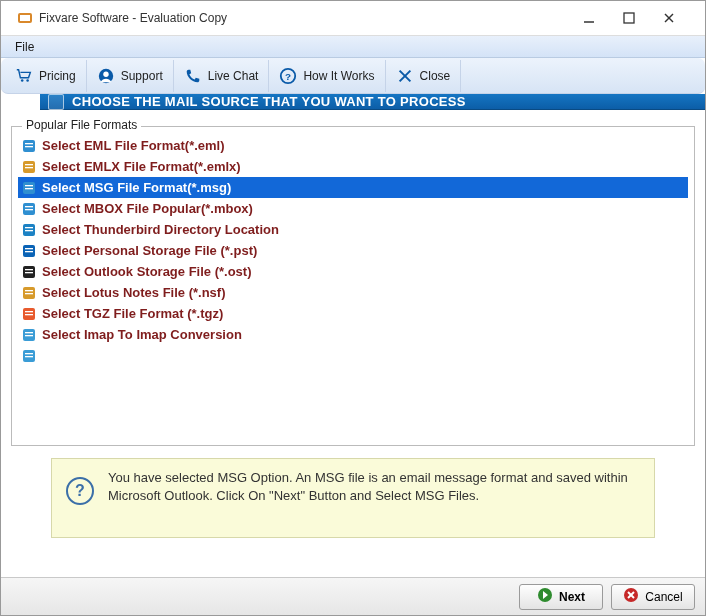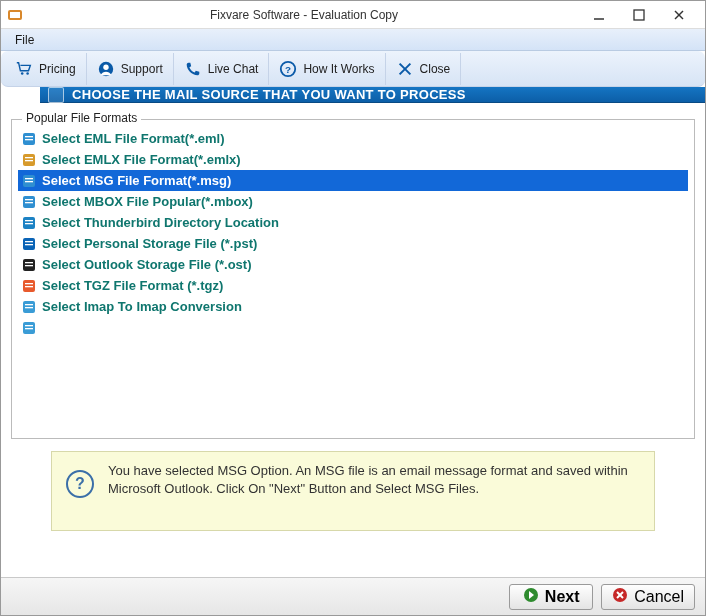--- a/index.html
+++ b/index.html
@@ -1,42 +1,42 @@
 <!DOCTYPE html>
 <html><head>
 <meta charset="utf-8">
 <style>
   * { box-sizing: border-box; margin: 0; padding: 0; }
   body { font-family: "Segoe UI", Tahoma, sans-serif; font-size: 12px; background: #fff; }
   .window { width: 706px; height: 616px; border: 1px solid #999; display: flex; flex-direction: column; background: #fff; }
-  .titlebar { height: 28px; display: flex; align-items: center; padding: 0 6px; background: #fff; border-bottom: 1px solid #ddd; text-align: center; }
+  .titlebar { height: 35px; display: flex; align-items: center; padding: 0 16px; background: #fff; border-bottom: 1px solid #ddd; }
   .titlebar .app-icon { width: 16px; height: 16px; margin-right: 6px; }
   .titlebar .title { flex: 1; font-size: 12px; color: #333; }
   .winbtn { width: 40px; height: 26px; display: flex; align-items: center; justify-content: center; color: #333; }
   .menubar { height: 22px; background: linear-gradient(#e8f0fb, #d4e3f7); border-bottom: 1px solid #b9cbe2; display: flex; align-items: center; padding: 0 6px; }
   .menubar .menu-item { padding: 2px 8px; font-size: 12px; color: #1a1a1a; }
   .toolbar { height: 36px; background: linear-gradient(#ecf3fc, #d7e4f5); border-bottom: 1px solid #c5d3e8; display: flex; align-items: center; padding: 0 4px; border-radius: 7px; }
   .tool-btn { display: flex; align-items: center; height: 32px; padding: 0 10px; border-right: 1px solid #c5d3e8; font-size: 12px; color: #222; gap: 6px; }
   .tool-btn .icon { width: 18px; height: 18px; display: flex; align-items: center; justify-content: center; }
   .banner { height: 16px; background: linear-gradient(#1575c3, #0c5ea7); display: flex; align-items: center; padding: 0 8px; color: #fff; gap: 8px; border-bottom: 1px solid #094a83; margin-left: 39px; }
   .banner .banner-icon { width: 16px; height: 16px; border: 1px solid rgba(255,255,255,0.6); background: rgba(255,255,255,0.1); border-radius: 2px; }
   .banner-title { font-weight: bold; font-size: 13px; letter-spacing: 0.3px; }
   .content { flex: 1; padding: 16px 10px 8px 10px; display: flex; flex-direction: column; }
   .fieldset { border: 1px solid #bbb; padding: 8px 6px 6px 6px; position: relative; height: 320px; }
   .legend { position: absolute; top: -9px; left: 10px; background: #fff; padding: 0 4px; font-size: 12px; color: #222; }
   .list { display: flex; flex-direction: column; }
-  .list-item { display: flex; align-items: center; height: 21px; padding: 0 4px; gap: 6px; font-size: 13px; color: #0f766e; }
+  .list-item { display: flex; align-items: center; height: 21px; padding: 0 4px; gap: 6px; font-size: 13px; color: #7f1d1d; }
   .list-item .fmt-icon { width: 14px; height: 14px; flex-shrink: 0; }
   .list-item.selected { background: #1268d8; color: #fff; }
   .list-item .label { font-weight: bold; }
   .info-box { margin: 12px 40px 0 40px; background: #fafbd9; border: 1px solid #d7d8aa; height: 80px; display: flex; align-items: flex-start; padding: 10px 14px; gap: 14px; }
   .info-icon { width: 28px; height: 28px; border-radius: 50%; border: 2px solid #3b6fa8; color: #3b6fa8; display: flex; align-items: center; justify-content: center; font-weight: bold; font-size: 16px; margin-top: 8px; flex-shrink: 0; }
   .info-text { font-size: 13px; color: #333; line-height: 1.35; }
   .footer { height: 38px; border-top: 1px solid #c9c9c9; background: linear-gradient(#f6f6f6, #e6e6e6); display: flex; align-items: center; justify-content: flex-end; padding: 0 10px; gap: 8px; }
-  .btn { height: 26px; min-width: 84px; border: 1px solid #9a9a9a; border-radius: 3px; background: linear-gradient(#fefefe, #e4e4e4); display: flex; align-items: center; justify-content: center; gap: 6px; font-size: 16px; padding: 0 10px; }
+  .btn { height: 26px; min-width: 84px; border: 1px solid #9a9a9a; border-radius: 3px; background: linear-gradient(#fefefe, #e4e4e4); display: flex; align-items: center; justify-content: center; gap: 6px; font-size: 12px; padding: 0 10px; }
   .btn.primary { font-weight: bold; }
   .svg-ic { width: 16px; height: 16px; }
 </style>
 </head>
 <body>
 
 <div class="window">
 
   <div class="titlebar">
     <svg class="app-icon" viewBox="0 0 16 16">
@@ -175,20 +175,28 @@
           <div class="list-item">
             <span class="fmt-icon"><svg width="14" height="14" viewBox="0 0 14 14">
                 <rect x="1" y="1" width="12" height="12" rx="2" fill="#222222"></rect>
                 <rect x="3" y="4" width="8" height="1.3" fill="#fff"></rect>
                 <rect x="3" y="7" width="8" height="1.3" fill="#fff"></rect>
               </svg></span>
             <span class="label">Select Outlook Storage File (*.ost)</span>
           </div>
           <div class="list-item">
             <span class="fmt-icon"><svg width="14" height="14" viewBox="0 0 14 14">
+                <rect x="1" y="1" width="12" height="12" rx="2" fill="#d79a2b"></rect>
+                <rect x="3" y="4" width="8" height="1.3" fill="#fff"></rect>
+                <rect x="3" y="7" width="8" height="1.3" fill="#fff"></rect>
+              </svg></span>
+            <span class="label">Select Lotus Notes File (*.nsf)</span>
+          </div>
+          <div class="list-item">
+            <span class="fmt-icon"><svg width="14" height="14" viewBox="0 0 14 14">
                 <rect x="1" y="1" width="12" height="12" rx="2" fill="#e85a2d"></rect>
                 <rect x="3" y="4" width="8" height="1.3" fill="#fff"></rect>
                 <rect x="3" y="7" width="8" height="1.3" fill="#fff"></rect>
               </svg></span>
             <span class="label">Select TGZ File Format (*.tgz)</span>
           </div>
           <div class="list-item">
             <span class="fmt-icon"><svg width="14" height="14" viewBox="0 0 14 14">
                 <rect x="1" y="1" width="12" height="12" rx="2" fill="#3a9cd6"></rect>
                 <rect x="3" y="4" width="8" height="1.3" fill="#fff"></rect>

